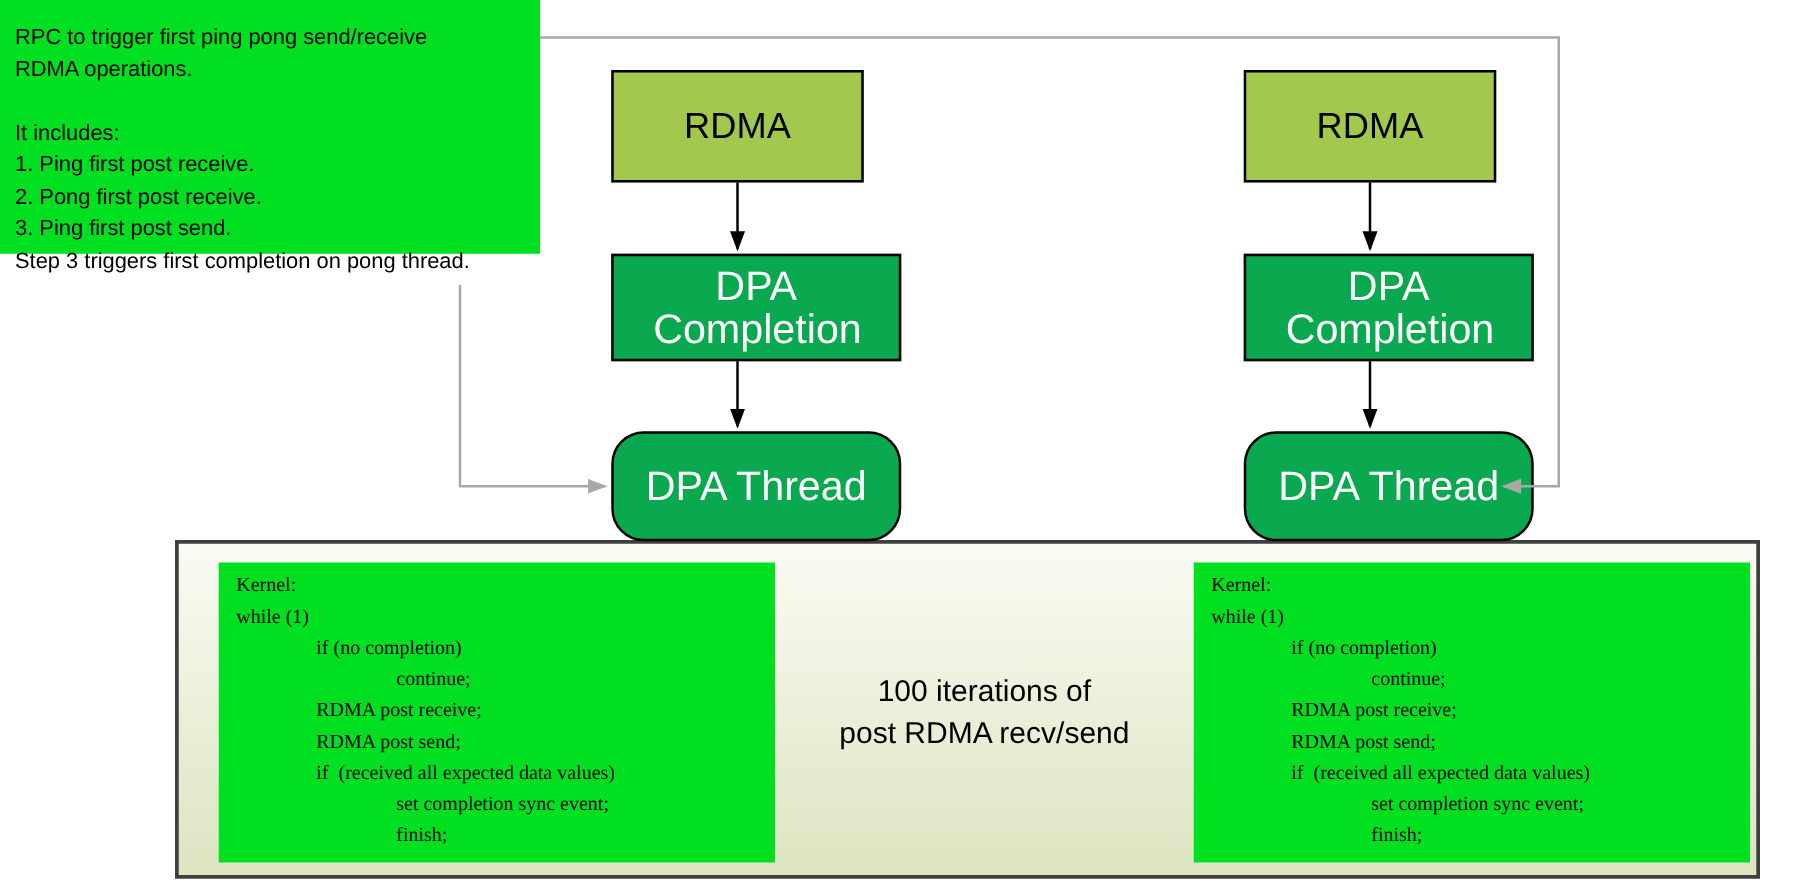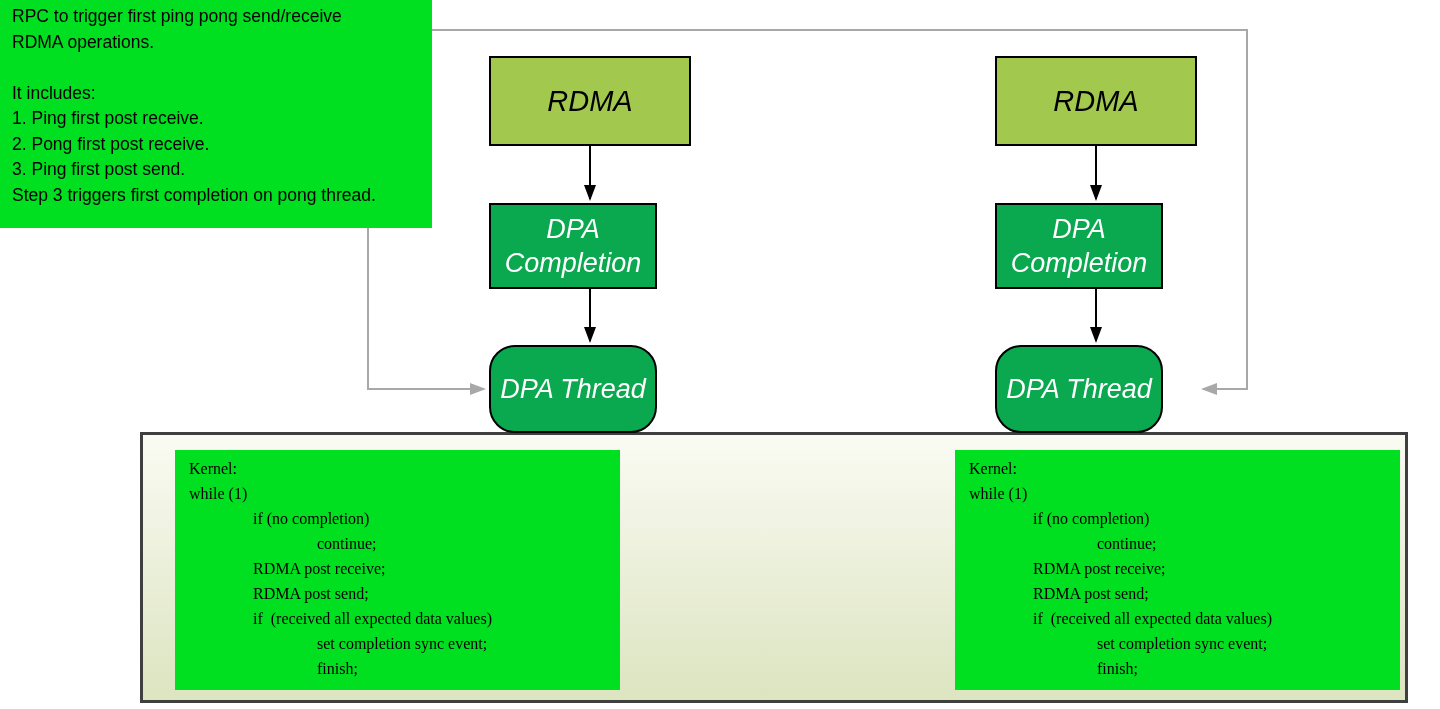--- a/index.html
+++ b/index.html
@@ -24,57 +24,56 @@
   }
   .black-line { stroke: var(--arrow-black, #000000); stroke-width: 2; fill: none; }
   .gray-line  { stroke: var(--connector-gray, #A8A8A8); stroke-width: 2; fill: none; }
   #arrow-black path { fill: var(--arrow-black, #000000); }
   #arrow-gray path  { fill: var(--connector-gray, #A8A8A8); }
 
   
   .note-box {
     position: absolute;
     left: 0; top: 0;
-    width: 432px; height: 228px;
+    width: 432px; height: 203px;
     background: var(--bright-green, #00DF20);
-    padding: 4px 12px;
+    padding: 17px 12px;
     z-index: 2;
   }
   .note-text {
     white-space: pre-line;
     font-size: 17.5px;
     line-height: 25.5px;
     color: #000000;
   }
 
   
   .node {
     position: absolute;
     display: flex;
     align-items: center;
     justify-content: center;
     text-align: center;
     border: 2px solid #000000;
     z-index: 2;
-    font-style: italic;
   }
   .col-left  { left: 489px; }
   .col-right { left: 995px; }
   .rdma {
     top: 56px;
     width: 202px; height: 90px;
     background: var(--rdma-green, #A2C94E);
     color: #000000;
     font-size: 29px;
   }
   .dpa {
-    width: 168px;
+    width: 232px;
     background: var(--dpa-green, #0AA84F);
     color: #ffffff;
-    font-size: 27px;
+    font-size: 33px;
     line-height: 34px;
   }
   .completion { top: 203px; height: 86px; }
   .completion .node-label { max-width: 165px; }
   .thread { top: 345px; height: 88px; border-radius: 26px; }
 
   
   .container-box {
     position: absolute;
     left: 140px; top: 432px;
@@ -195,14 +194,18 @@
         <div class="code-line" style="padding-left: 64px;">if (no completion)</div>
         <div class="code-line" style="padding-left: 128px;">continue;</div>
         <div class="code-line" style="padding-left: 64px;">RDMA post receive;</div>
         <div class="code-line" style="padding-left: 64px;">RDMA post send;</div>
         <div class="code-line" style="padding-left: 64px;">if  (received all expected data values)</div>
         <div class="code-line" style="padding-left: 128px;">set completion sync event;</div>
         <div class="code-line" style="padding-left: 128px;">finish;</div>
       </div>
   </div>
 
+  <div class="center-label">
+    <div>100 iterations of</div>
+    <div>post RDMA recv/send</div>
+  </div>
 
 </div>
 
 </body></html>

